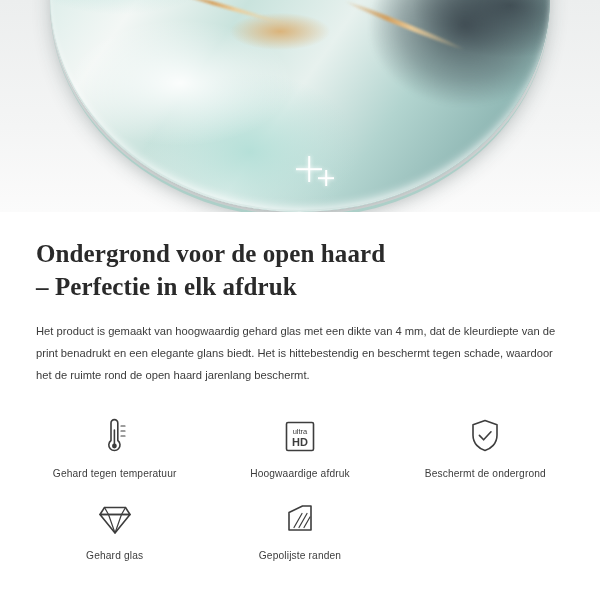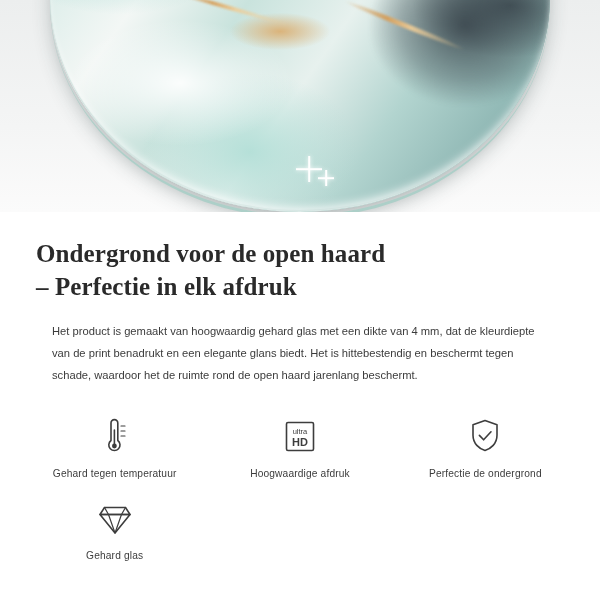--- a/index.html
+++ b/index.html
@@ -131,21 +131,21 @@
     line-height: 1.3;
     color: #2a2a2a;
     margin: 0 0 18px 0;
     letter-spacing: .1px;
   }
   h1.headline .l2 { display: block; }
   p.body {
     font-size: 11.2px;
     line-height: 1.95;
     color: #3b3b3b;
-    margin: 16px;
+    margin: 0;
     max-width: 528px;
   }
 
   
   .features {
     margin-top: 26px;
     padding: 0 22px;
     display: grid;
     grid-template-columns: repeat(3, 1fr);
     row-gap: 16px;
@@ -224,29 +224,38 @@
     <div class="cap">Hoogwaardige afdruk</div>
   </div>
 
   <div class="feature">
     <div class="glyph">
       <svg width="40" height="44" viewBox="0 0 40 44">
         <path class="stroke" d="M20 5.5l12 4.2v10.6c0 8.4-6.2 13.4-12 15.2-5.8-1.8-12-6.8-12-15.2V9.7L20 5.5z"></path>
         <path class="stroke" d="M14.4 20.4l4.2 4.4 7.4-8"></path>
       </svg>
     </div>
-    <div class="cap">Perfectie de ondergrond</div>
+    <div class="cap">Beschermt de ondergrond</div>
   </div>
 
   <div class="feature">
     <div class="glyph">
       <svg width="44" height="42" viewBox="0 0 44 42">
         <path class="stroke" d="M7 15.5h30L22 34 7 15.5z"></path>
         <path class="stroke" d="M11.5 8.5h21l4.5 7H7l4.5-7z"></path>
         <path class="stroke thin" d="M15.5 15.5L22 34l6.5-18.5M11.5 8.5l4 7M32.5 8.5l-4 7M15.5 15.5h13"></path>
       </svg>
     </div>
     <div class="cap">Gehard glas</div>
   </div>
 
+  <div class="feature">
+    <div class="glyph">
+      <svg width="44" height="42" viewBox="0 0 44 42">
+        <path class="stroke" d="M11 31V13.5L24.5 7h8.5v24H11z"></path>
+        <path class="stroke thin" d="M16 28.5l8-14M21 28.5l8-14M26 28.5l6-10.5"></path>
+      </svg>
+    </div>
+    <div class="cap">Gepolijste randen</div>
+  </div>
 
 
 </div>
 
 </body></html>

